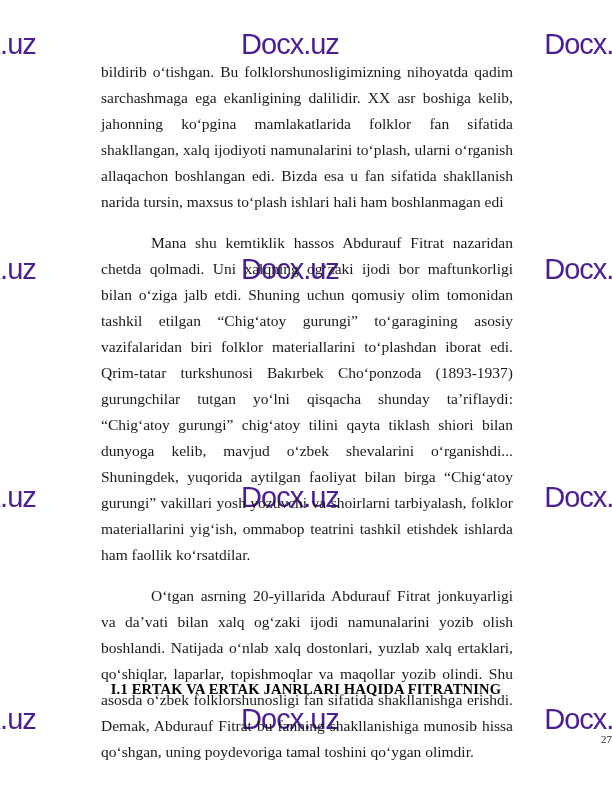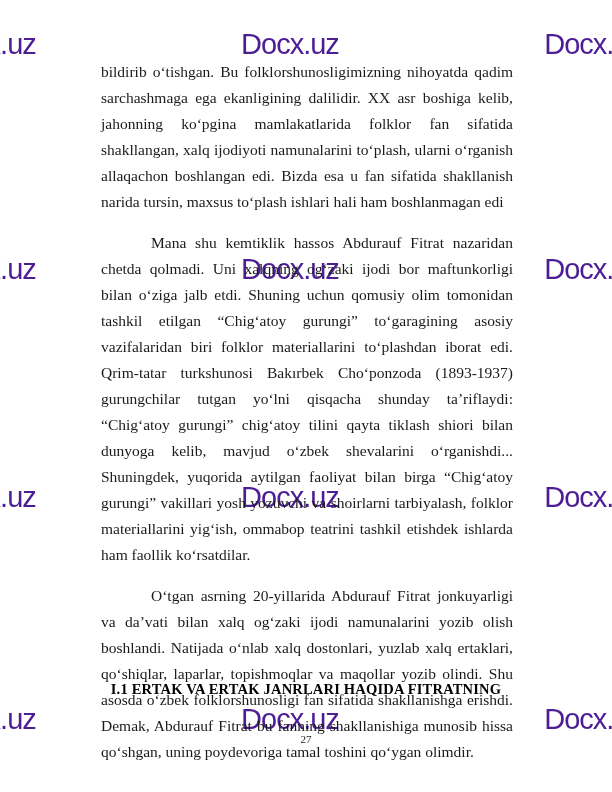--- a/index.html
+++ b/index.html
@@ -84,21 +84,21 @@
     color: #000000;
     letter-spacing: 0.2px;
   }
 
   
   .page-number {
     position: absolute;
     left: 0;
     top: 733px;
     width: 612px;
-    text-align: center;
+    text-align: right;
     font-family: "Liberation Serif", "DejaVu Serif", serif;
     font-size: 11px;
     color: #2a2a2a;
     z-index: 1;
   }
 </style>
 </head>
 <body>
 
 <div class="page">

